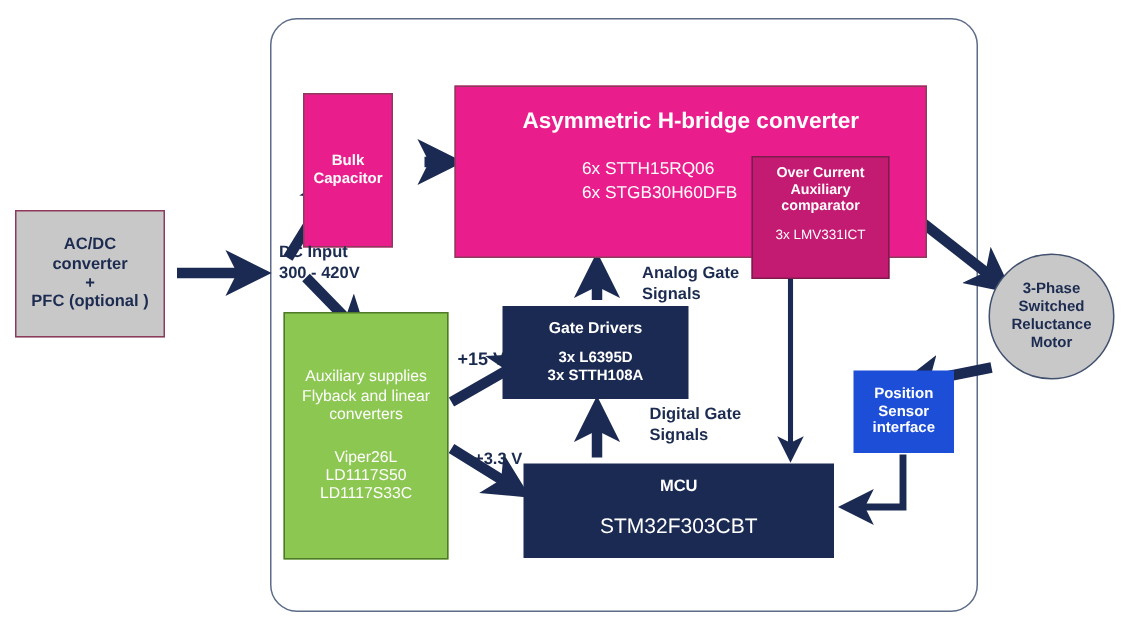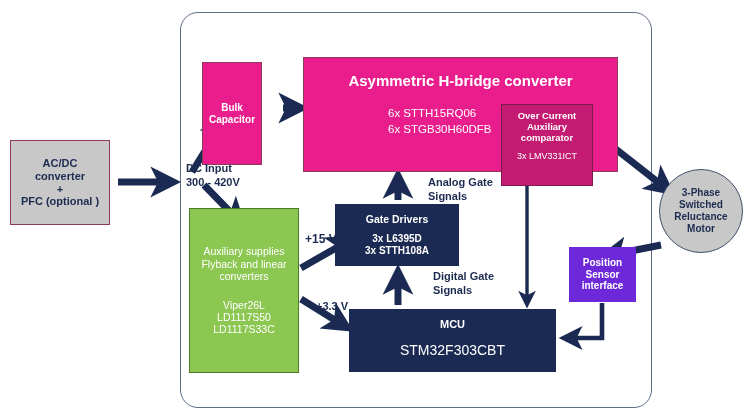--- a/index.html
+++ b/index.html
@@ -46,21 +46,21 @@
   #gatedrv{left:335px;top:204px;width:124px;height:62px;background:#1b2a52;
        font-size:10.5px;justify-content:flex-start;padding-top:9px;}
   #gatedrv .sub{font-weight:bold;font-size:10px;margin-top:8px;}
 
   
   #mcu{left:349px;top:309px;width:207px;height:63px;background:#1b2a52;
        font-size:11px;justify-content:flex-start;padding-top:9px;}
   #mcu .sub{font-weight:normal;font-size:14px;margin-top:11px;}
 
   
-  #possens{left:569px;top:247px;width:67px;height:55px;background:#6d28d9;font-size:10px;}
+  #possens{left:569px;top:247px;width:67px;height:55px;background:#1d4ed8;font-size:10px;}
 
   
   #motor{left:659px;top:169px;width:84px;height:84px;background:#c8c8c8;
       border:1.4px solid #41506e;border-radius:50%;color:#1c2b50;font-size:10px;}
 
   .lbl{position:absolute;color:#1c2b50;font-weight:bold;font-size:11px;line-height:1.25;}
   #lbl-dcinput{left:186px;top:162px;}
   #lbl-analog{left:428px;top:176px;}
   #lbl-digital{left:433px;top:270px;}
   #lbl-15v{left:305px;top:232px;font-size:12px;}

